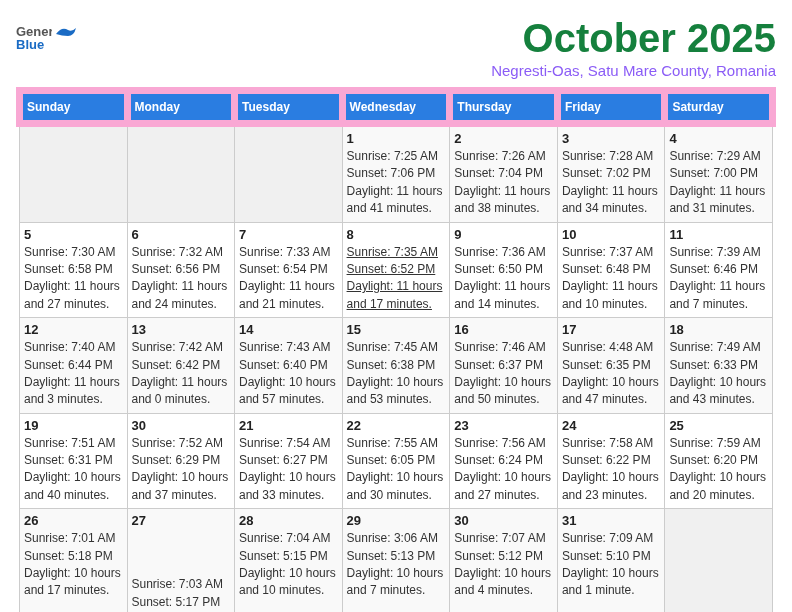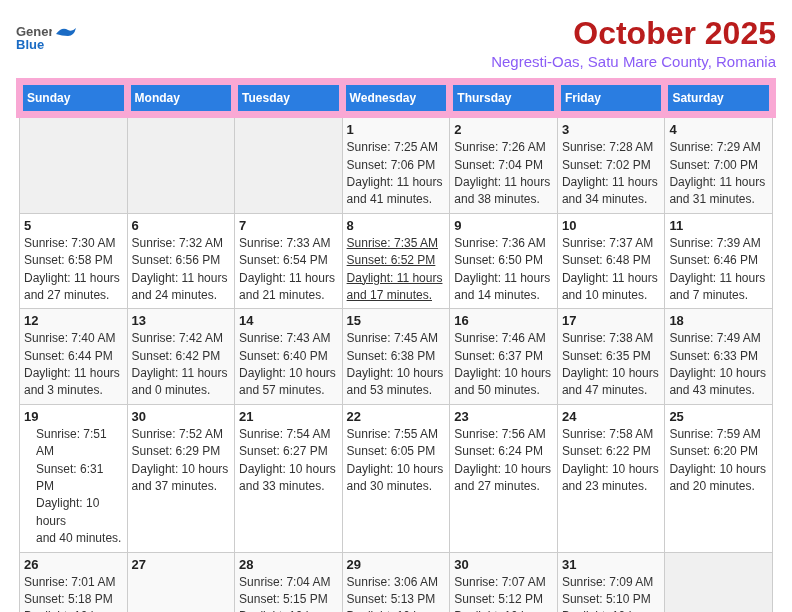--- a/index.html
+++ b/index.html
@@ -18,23 +18,23 @@
     }
     .logo {
       display: flex;
       flex-direction: column;
       align-items: flex-start;
     }
     .title-area {
       text-align: right;
     }
     .month-title {
-      font-size: 32px;
+      font-size: 40px;
       font-weight: bold;
-      color: #b91c1c;
+      color: #15803d;
       line-height: 1.1;
     }
     .subtitle {
       font-size: 15px;
       color: #8b5cf6;
       margin-top: 2px;
     }
     table {
       width: 100%;
       border-collapse: collapse;
@@ -233,37 +233,37 @@
         </td>
         <td>
           <span class="day-number">16</span>
           <div class="day-info" style="white-space: pre-line;">Sunrise: 7:46 AM
 Sunset: 6:37 PM
 Daylight: 10 hours
 and 50 minutes.</div>
         </td>
         <td>
           <span class="day-number">17</span>
-          <div class="day-info" style="white-space: pre-line;">Sunrise: 7:38 AM
+          <div class="day-info" style="white-space: pre-line;">Sunrise: 4:48 AM
 Sunset: 6:35 PM
 Daylight: 10 hours
 and 47 minutes.</div>
         </td>
         <td>
           <span class="day-number">18</span>
           <div class="day-info" style="white-space: pre-line;">Sunrise: 7:49 AM
 Sunset: 6:33 PM
 Daylight: 10 hours
 and 43 minutes.</div>
         </td>
       </tr>
       <tr>
         <td>
           <span class="day-number">19</span>
-          <div class="day-info" style="white-space: pre-line; margin-left: 12px;">Sunrise: 7:51 AM
+          <div class="day-info" style="white-space: pre-line;">Sunrise: 7:51 AM
 Sunset: 6:31 PM
 Daylight: 10 hours
 and 40 minutes.</div>
         </td>
         <td>
           <span class="day-number">30</span>
           <div class="day-info" style="white-space: pre-line;">Sunrise: 7:52 AM
 Sunset: 6:29 PM
 Daylight: 10 hours
 and 37 minutes.</div>

